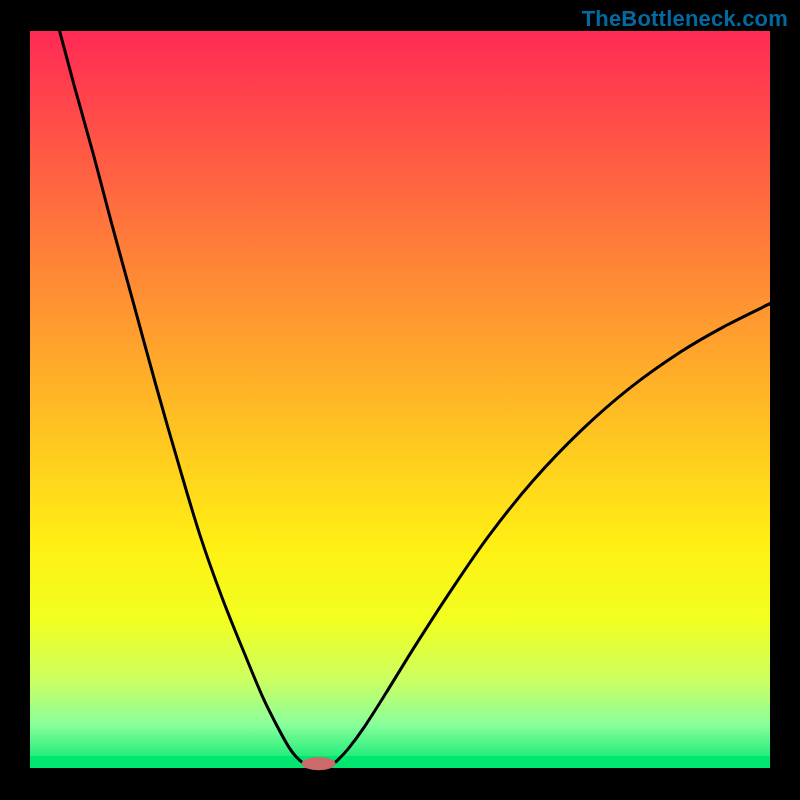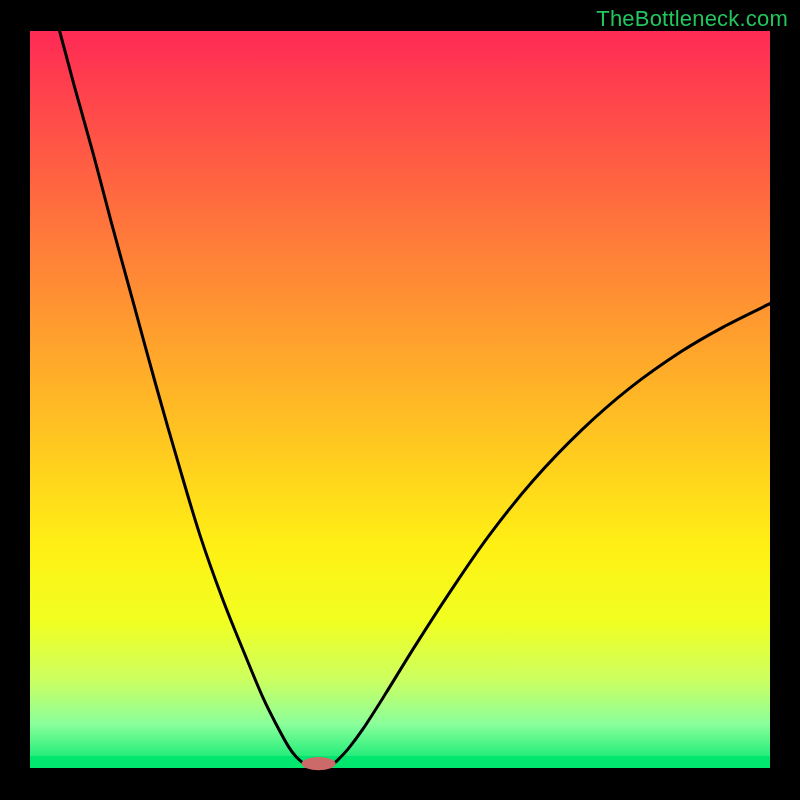--- a/index.html
+++ b/index.html
@@ -15,23 +15,23 @@
     position: absolute;
     top: 0;
     left: 0;
     width: 800px;
     height: 800px;
   }
   .watermark {
     position: absolute;
     top: 6px;
     right: 12px;
-    color: #22c55e;
+    color: #0369a1;
     font-size: 22px;
-    font-weight: 400;
+    font-weight: 700;
     letter-spacing: 0.2px;
     z-index: 10;
   }
   svg {
     display: block;
   }
 </style>
 </head>
 <body>
 

